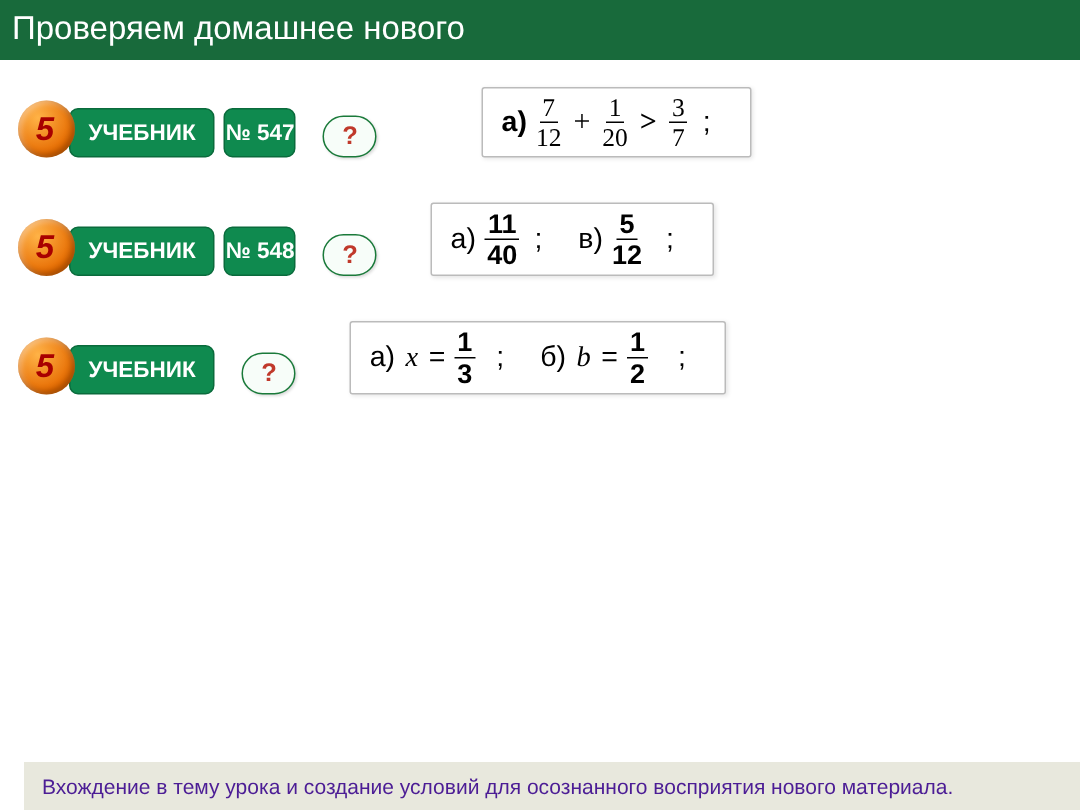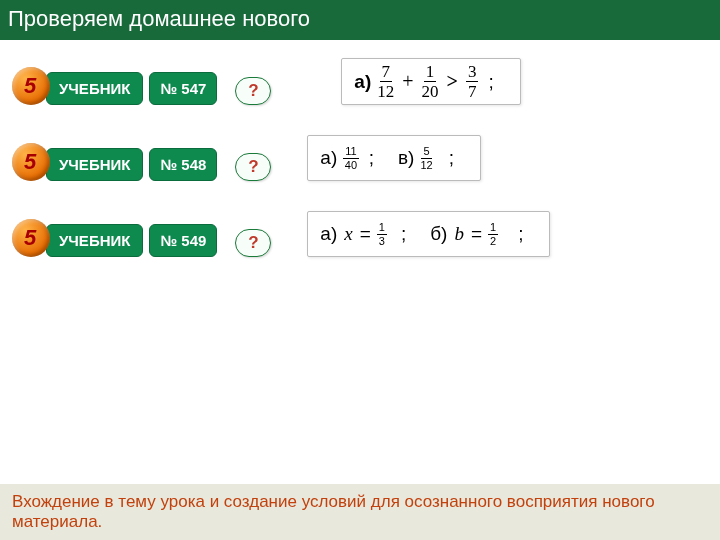--- a/index.html
+++ b/index.html
@@ -1,37 +1,37 @@
 <!DOCTYPE html>
 <html><head>
 <meta charset="utf-8">
 <style>
   html,body{margin:0;padding:0;width:720px;height:540px;font-family:Arial,Helvetica,sans-serif;background:#fff;overflow:hidden}
   .header{background:#186a3b;color:#fff;font-size:22px;padding:6px 10px 8px 8px;font-weight:400}
   .row{display:flex;align-items:flex-end;margin:18px 0 0 12px;gap:0}
   .medal{width:38px;height:38px;border-radius:50%;background:radial-gradient(circle at 35% 30%,#ffb347,#e66a00 70%);position:relative;box-shadow:inset -2px -2px 4px rgba(0,0,0,.3),inset 2px 2px 4px rgba(255,255,255,.4)}
   .medal::after{content:"5";position:absolute;inset:0;display:flex;align-items:center;justify-content:center;color:#a80000;font-weight:bold;font-size:22px;font-style:italic;left:-2px}
   .chip{background:#0f8a4f;color:#fff;font-weight:bold;padding:7px 12px;border-radius:6px;border:1px solid #0a6b3c;margin-left:-4px;font-size:15px}
-  .chip.num{margin-left:6px;padding:7px 10px}
+  .chip.num{margin-left:6px;padding:7px 0}
   .qbtn{width:34px;height:26px;border:1px solid #1a7a3a;border-radius:16px;background:#f7fdf9;margin-left:18px;display:flex;align-items:center;justify-content:center;color:#c0392b;font-weight:bold;font-size:17px;box-shadow:1px 1px 2px rgba(0,0,0,.15)}
   .answer{border:1px solid #bbb;border-radius:2px;background:#fff;padding:4px 16px 4px 12px;margin-left:36px;display:flex;align-items:center;font-size:19px;min-height:36px;box-shadow:1px 1px 3px rgba(0,0,0,.1)}
   .row1 .answer{margin-left:70px}
   .lbl{margin-right:4px}
   .lbl.bold{font-weight:bold}
   .italic{font-style:italic;font-family:'Times New Roman',serif;margin:0 3px}
-  .frac{display:inline-flex;flex-direction:column;align-items:center;font-weight:normal;font-size:11px;line-height:1;vertical-align:middle;margin:0 2px}
+  .frac{display:inline-flex;flex-direction:column;align-items:center;font-weight:bold;font-size:18px;line-height:1;vertical-align:middle;margin:0 2px}
   .frac .n{border-bottom:1.5px solid #000;padding:0 2px 1px}
   .frac .d{padding-top:1px}
   .frac.reg{font-weight:normal;font-family:'Times New Roman',serif;font-size:17px}
   .frac.reg .n{border-bottom:1px solid #000}
   .op{margin:0 6px;font-weight:normal;font-family:'Times New Roman',serif;font-size:20px}
   .op.bold{font-weight:bold}
   .semi{margin:0 10px 0 8px;font-size:19px}
   .eq{margin:0 4px;font-size:19px}
-  .footer{position:absolute;bottom:0;left:0;right:0;background:#e8e8dd;padding:8px 12px;color:#c2410c;font-size:17px}
+  .footer{position:absolute;bottom:0;left:16px;right:0;background:#e8e8dd;padding:8px 12px;color:#4c1d95;font-size:14px}
 </style>
 </head>
 <body>
 
 <div class="header">Проверяем домашнее нового</div>
 
 <div class="row row1">
   <div class="medal"></div>
   <div class="chip">УЧЕБНИК</div>
   <div class="chip num">№ 547</div>
@@ -73,21 +73,20 @@
       <span class="n">5</span>
         <span class="d">12</span>
     </span>
     <span class="semi" style="margin-left:14px">;</span>
   </div>
 </div>
 
 <div class="row" style="margin-top:30px">
   <div class="medal"></div>
   <div class="chip">УЧЕБНИК</div>
-  <div class="chip num">№ 549</div>
   <div class="qbtn">?</div>
   <div class="answer">
     <span class="lbl">а)</span>
     <span class="italic">x</span>
     <span class="eq">=</span>
     <span class="frac">
       <span class="n">1</span>
         <span class="d">3</span>
     </span>
     <span class="semi" style="margin-left:12px">;</span>

